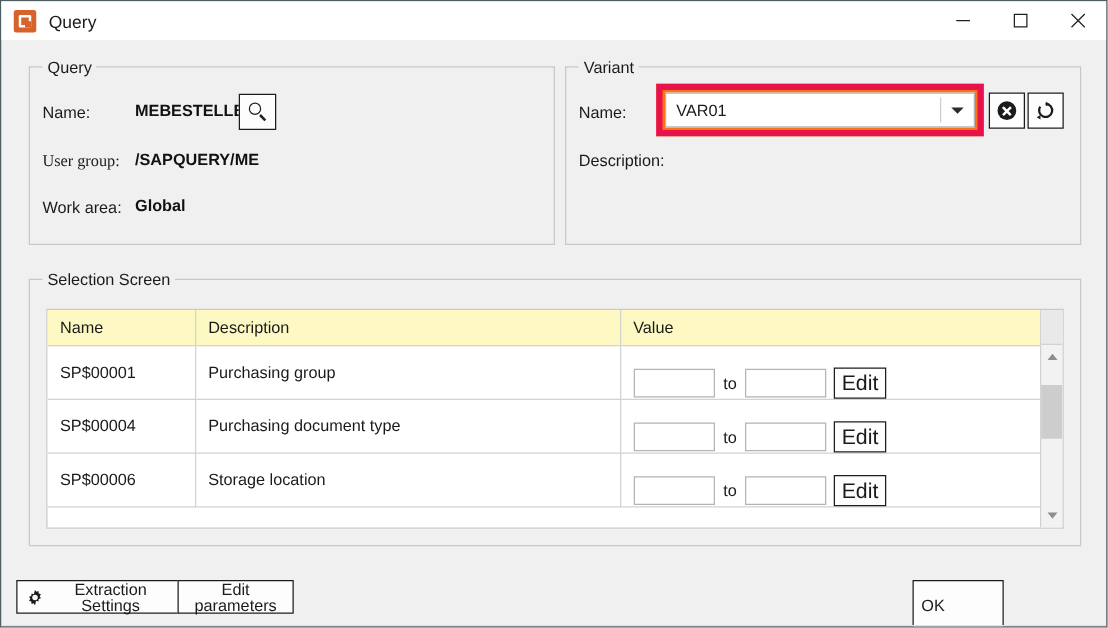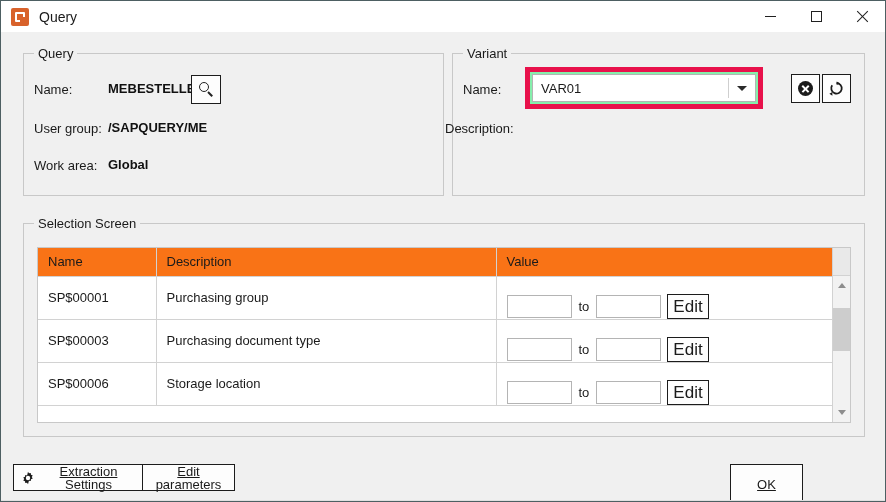--- a/index.html
+++ b/index.html
@@ -148,24 +148,24 @@
     width: 6px; height: 2px;
     background: #222;
     transform: rotate(45deg);
     transform-origin: left center;
   }
 
   
   .highlight-box {
     position: absolute;
     left: 524px; top: 66px;
-    width: 238px; height: 42px;
+    width: 262px; height: 42px;
     box-sizing: border-box;
     border: 5px solid #e8114b;
-    background: #86efac;
+    background: #f97316;
     padding: 2px;
   }
   .combo {
     position: relative;
     width: 100%;
     height: 100%;
     box-sizing: border-box;
     background: #ffffff;
     border: 1px solid #b4b4b4;
     display: flex;
@@ -251,21 +251,21 @@
     display: flex;
     flex-direction: column;
     min-width: 0;
   }
   table.grid {
     width: 100%;
     border-collapse: collapse;
     table-layout: fixed;
   }
   table.grid th {
-    background: #f97316;
+    background: #fef9c3;
     font-weight: normal;
     font-size: 13px;
     color: #1a1a1a;
     text-align: left;
     padding: 0 0 0 10px;
     height: 28px;
     border-right: 1px solid #d2d2d2;
     border-bottom: 1px solid #d2d2d2;
     box-sizing: border-box;
   }
@@ -373,24 +373,22 @@
   .btn {
     background: #fdfdfd;
     border: 1px solid #1c1c1c;
     box-sizing: border-box;
     font-size: 13px;
     color: #1a1a1a;
     font-family: "Liberation Sans", sans-serif;
     cursor: pointer;
     display: inline-flex;
     align-items: center;
-    justify-content: center;
     gap: 6px;
     line-height: 1;
-    text-decoration: underline;
   }
   #btn-extraction { position: absolute; left: 12px;  top: 463px; width: 131px; height: 27px; padding: 0 7px; }
   #btn-editparams { position: absolute; left: 141px; top: 463px; width: 93px;  height: 27px; }
   #btn-ok         { position: absolute; left: 729px; top: 463px; width: 73px;  height: 40px; }
   #btn-cancel     { position: absolute; left: 805px; top: 463px; width: 68px;  height: 28px; }
 
   .gear { width: 14px; height: 14px; flex: none; }
   .gear svg { display: block; }
 
   .bottom-sep {
@@ -425,21 +423,21 @@
   <div class="groupbox" id="gb-query">
     <span class="gb-title">Query</span>
   </div>
 
   <div class="q-lbl" style="top:81px;">Name:</div>
   <div class="q-val" style="top:80px;">MEBESTELLB</div>
   <div class="search-btn">
     <span class="mag"></span>
   </div>
 
-  <div class="q-lbl" style="top:120px;">User group:</div>
+  <div class="q-lbl" style="top:120px;font-family:Liberation Serif, serif;">User group:</div>
   <div class="q-val" style="top:119px;">/SAPQUERY/ME</div>
 
   <div class="q-lbl" style="top:157px;">Work area:</div>
   <div class="q-val" style="top:156px;">Global</div>
 
   <div class="groupbox" id="gb-variant">
     <span class="gb-title">Variant</span>
   </div>
 
   <div class="q-lbl" style="left:462px; top:81px;">Name:</div>
@@ -460,21 +458,21 @@
   <div class="icon-btn" id="btn-refresh">
     <span class="ico-refresh">
       <svg viewBox="0 0 16 16" width="15" height="15" aria-hidden="true">
         <path d="M8 2.2 A5.6 5.6 0 1 1 3.4 4.6" fill="none" stroke="#1b1b1b" stroke-width="1.9" stroke-linecap="butt"></path>
         <polygon points="8.2,0.4 8.2,4.2 11.4,2.3" fill="#1b1b1b"></polygon>
         <polygon points="3.6,15.6 3.6,11.8 0.4,13.7" fill="#1b1b1b"></polygon>
       </svg>
     </span>
   </div>
 
-  <div class="q-lbl" style="left:444px; top:120px;">Description:</div>
+  <div class="q-lbl" style="left:462px; top:120px;">Description:</div>
 
   <div class="groupbox" id="gb-sel">
     <span class="gb-title">Selection Screen</span>
   </div>
 
   <div class="table-wrap">
     <div class="table-body-area">
       <table class="grid">
         <colgroup>
           <col class="col-name">
@@ -498,21 +496,21 @@
                 <input class="v-input" type="text" value="" style="">
                 <span class="to-lbl">to</span>
                 <input class="v-input" type="text" value="" style="">
                 <button class="edit-btn">Edit</button>
               </div>
             </td>
           </tr>
 
 
           <tr>
-            <td>SP$00003</td>
+            <td>SP$00004</td>
             <td>Purchasing document type</td>
             <td class="value-cell">
               <div class="value-inner">
                 <input class="v-input" type="text" value="" style="">
                 <span class="to-lbl">to</span>
                 <input class="v-input" type="text" value="" style="">
                 <button class="edit-btn">Edit</button>
               </div>
             </td>
           </tr>

